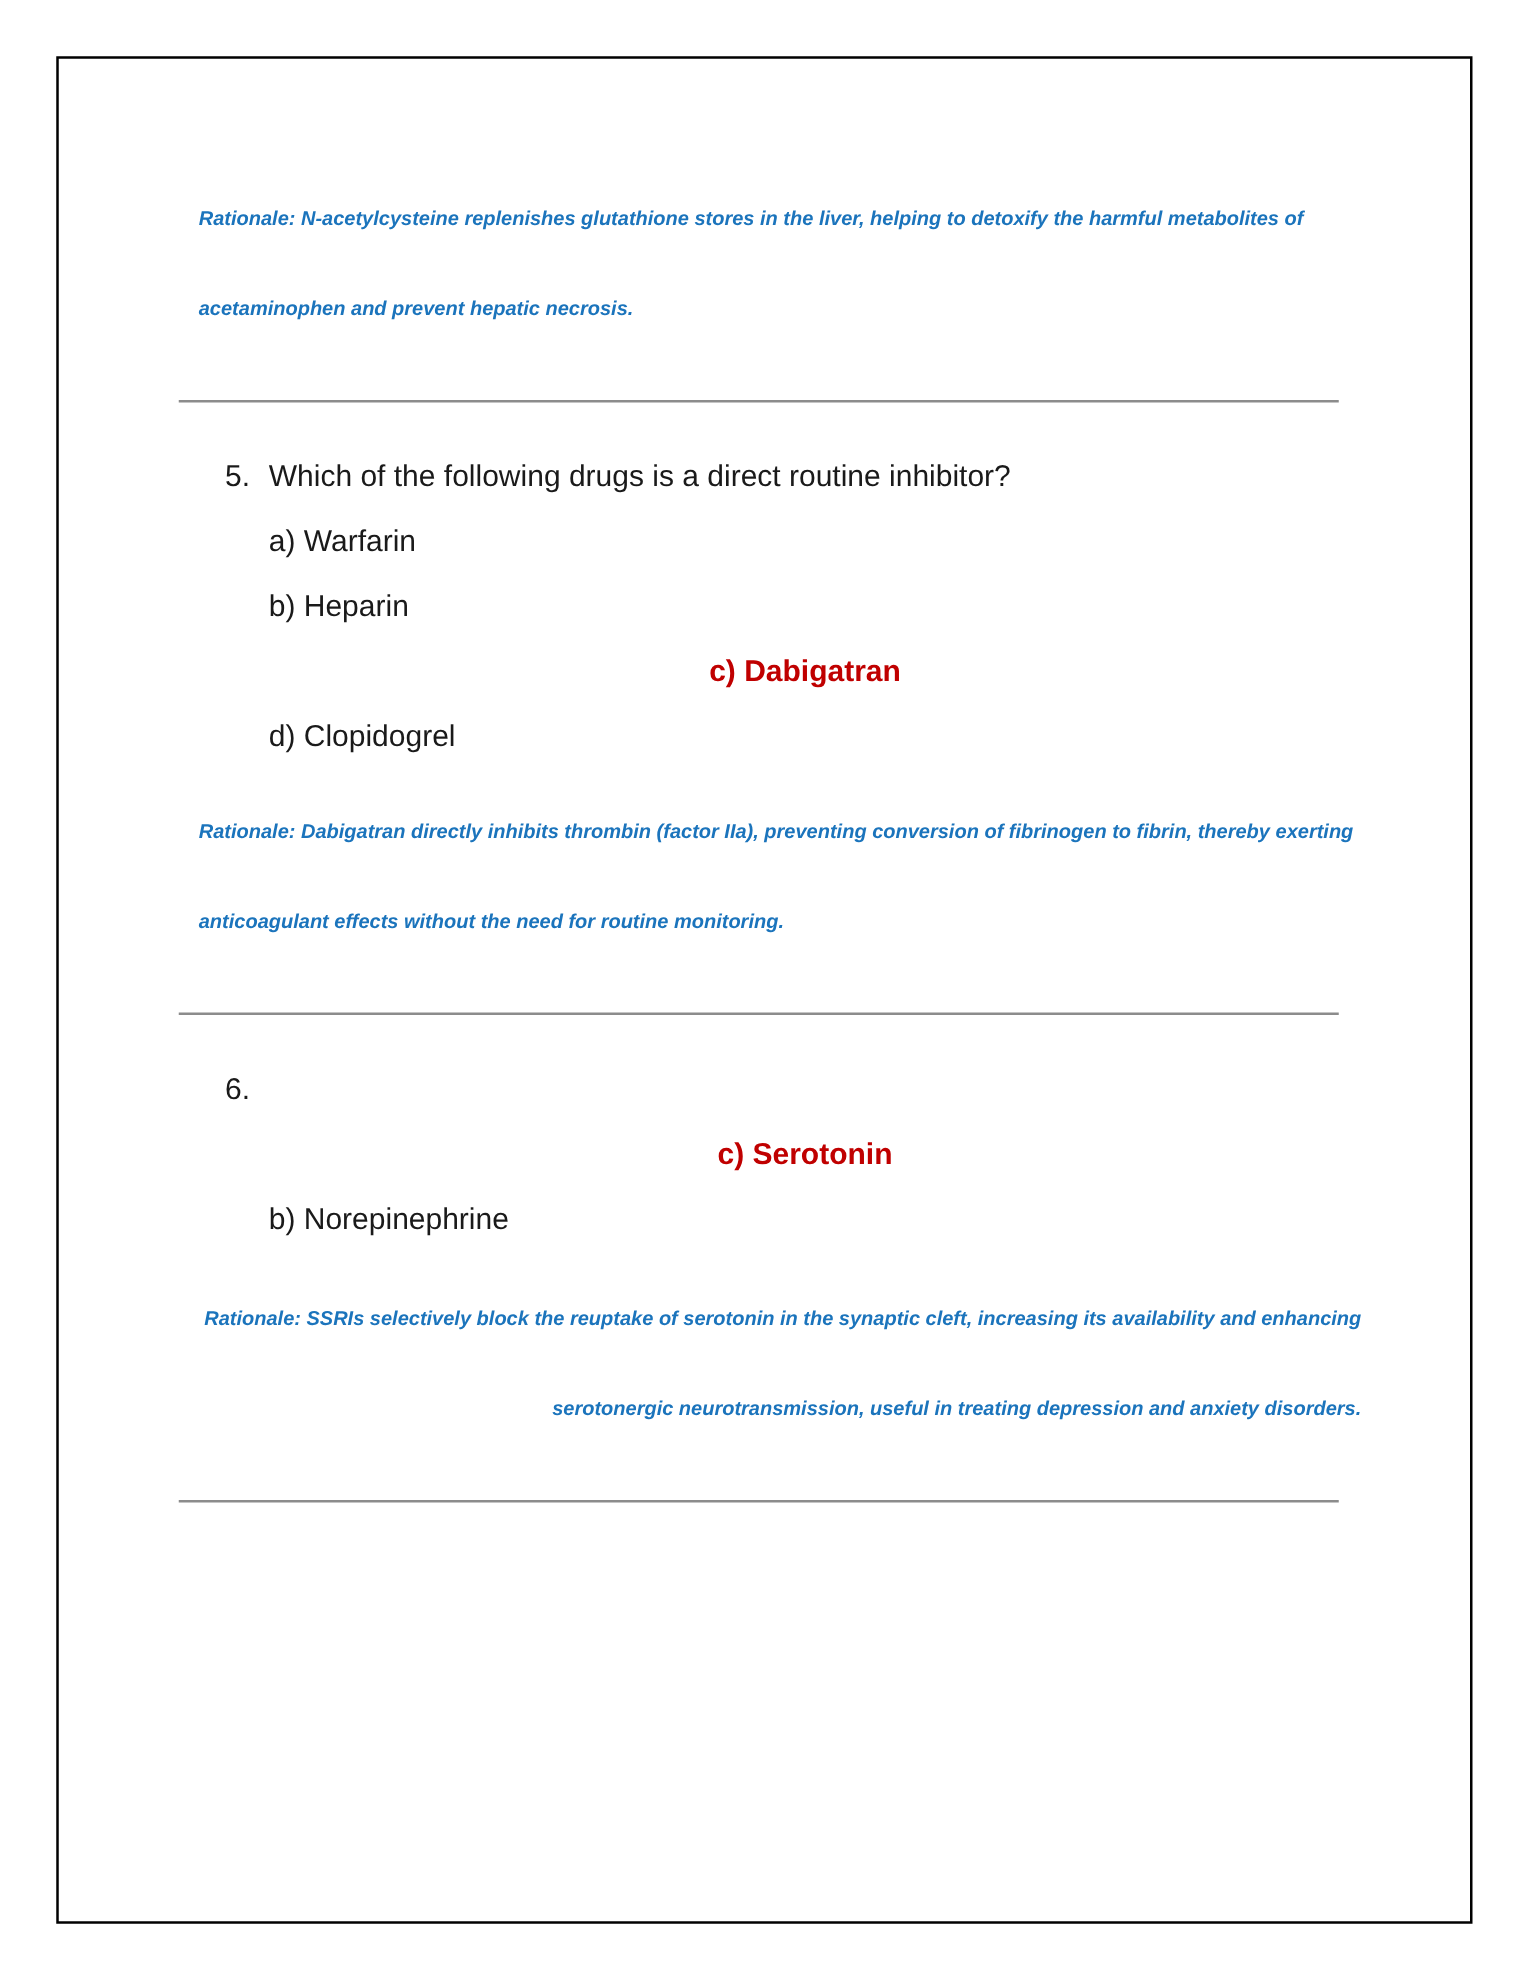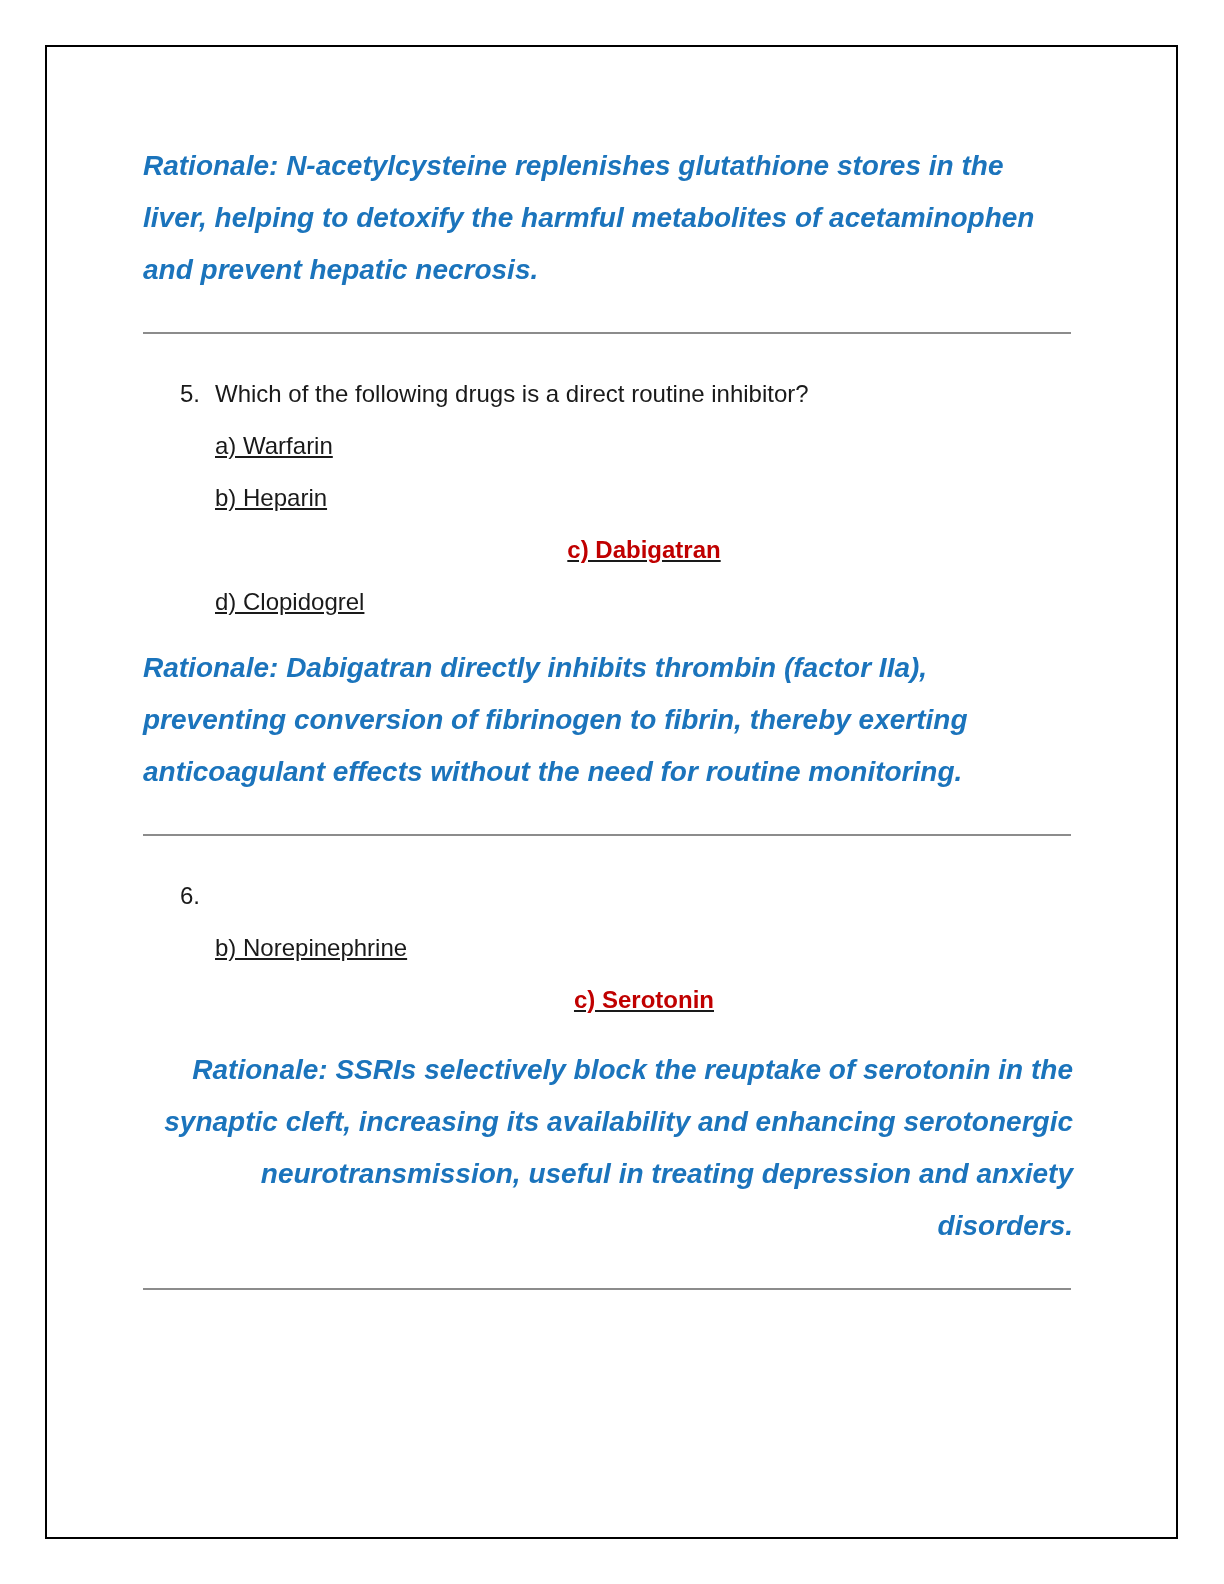--- a/index.html
+++ b/index.html
@@ -27,47 +27,47 @@
   }
   .content {
     position: absolute;
     left: 143px;
     top: 0;
     width: 930px;
     color: #1a1a1a;
     font-size: 24px;
   }
   .rationale {
-    margin: 0;
+    margin: 16px;
     font-weight: bold;
     font-style: italic;
     color: var(--rationale-color, #1B74BC);
-    line-height: 52px;
-    font-size: 28px;
+    line-height: 72px;
+    font-size: 16px;
   }
   .rationale.first { margin-top: 140px; }
   .divider {
     border: none;
     border-top: 2px solid #8c8c8c;
     margin: 36px 0 0 0;
     width: 928px;
   }
   .question-block { margin-top: 34px; }
   .question {
     display: flex;
     padding-left: 37px;
     line-height: 52px;
   }
   .q-num {
     width: 35px;
     flex-shrink: 0;
   }
   .q-text { flex: 1; }
   .q-text.narrow { max-width: 780px; }
-  .options { padding-left: 72px; text-decoration: underline; }
+  .options { padding-left: 72px; }
   .option { line-height: 52px; }
   .option.correct {
     color: var(--correct-color, #C00000);
     font-weight: bold;
     text-align: center;
   }
   .rationale.after-q5 { margin-top: 14px; width: 928px; }
   .rationale.after-q6 { margin-top: 18px; width: 930px; text-align: right; }
 </style>
 </head>
@@ -97,22 +97,22 @@
 
     <p class="rationale after-q5">Rationale: Dabigatran directly inhibits thrombin (factor IIa), preventing conversion of fibrinogen to fibrin, thereby exerting anticoagulant effects without the need for routine monitoring.</p>
 
     <hr class="divider">
 
     <div class="question-block">
       <div class="question">
         <span class="q-num">6.</span>
       </div>
       <div class="options">
+        <div class="option correct">c) Serotonin</div>
         <div class="option">b) Norepinephrine</div>
-        <div class="option correct">c) Serotonin</div>
       </div>
     </div>
 
     <p class="rationale after-q6">Rationale: SSRIs selectively block the reuptake of serotonin in the synaptic cleft, increasing its availability and enhancing serotonergic neurotransmission, useful in treating depression and anxiety disorders.</p>
 
     <hr class="divider">
 
   </div>
 </div>
 

